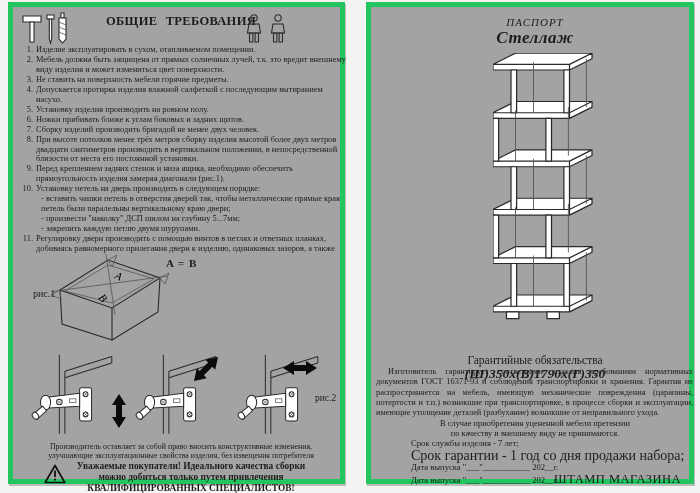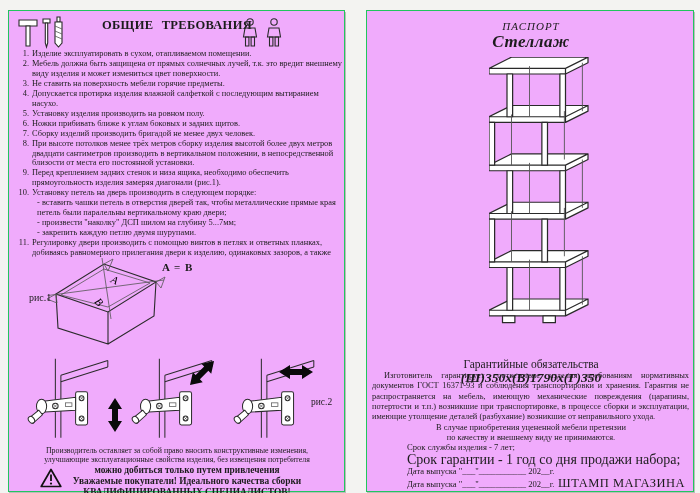--- a/index.html
+++ b/index.html
@@ -3,21 +3,21 @@
 <meta charset="utf-8">
 <style>
   html,body{margin:0;padding:0;}
   body{
     width:700px;height:493px;position:relative;
     background:#f3f3f1;
     font-family:"Liberation Serif", serif;
     color:#1c1c1c;
     -webkit-font-smoothing:antialiased;
   }
-  .page{position:absolute;top:10px;height:482px;background:#f0abfc;border:1px solid #22c55e;box-sizing:border-box;box-shadow:1px 2px 0 rgba(120,120,118,.45);}
+  .page{position:absolute;top:2px;height:482px;background:#a3a3a3;border:5px solid #22c55e;box-sizing:border-box;box-shadow:1px 2px 0 rgba(120,120,118,.45);}
   #left-page{left:8px;width:337px;}
   #right-page{left:366px;width:328px;}
   .abs{position:absolute;}
 
   
   .gen-title{top:7px;left:20px;width:296px;text-align:center;font-weight:bold;font-size:12.5px;word-spacing:5px;letter-spacing:.3px;}
   .req-list{top:38px;left:4px;width:330px;height:210px;overflow:hidden;font-size:8.4px;line-height:9.95px;}
   .li{display:flex;}
   .li .num{flex:0 0 16px;text-align:right;padding-right:3px;}
   .li .body{flex:1;}
@@ -179,22 +179,22 @@
   <div class="abs fig2-label">рис.2</div>
 
   <div class="abs mfr-note">Производитель оставляет за собой право вносить конструктивные изменения, улучшающие эксплуатационные свойства изделия, без извещения потребителя</div>
 
   <svg class="abs" style="left:31px;top:457px" width="22" height="20" viewBox="0 0 22 20">
     <path d="M11,1.5 L20.8,18.5 H1.2 Z" fill="none" stroke="#111" stroke-width="1.7" stroke-linejoin="round"></path>
     <rect x="10.1" y="6.5" width="1.8" height="6.5" fill="#111"></rect>
     <circle cx="11" cy="15.6" r="1.1" fill="#111"></circle>
   </svg>
   <div class="abs warn-text">
+    <div>Уважаемые покупатели! Идеального качества сборки</div>
     <div>можно добиться только путем привлечения</div>
-    <div>Уважаемые покупатели! Идеального качества сборки</div>
     <div>КВАЛИФИЦИРОВАННЫХ СПЕЦИАЛИСТОВ!</div>
   </div>
 </div>
 
 <div class="page" id="right-page">
   <div class="abs pass-title">ПАСПОРТ</div>
   <div class="abs product-name">Стеллаж</div>
 
   <svg class="abs" style="left:122px;top:46px" width="108" height="268" viewBox="0 0 96 238">
     <g class="wfill" stroke-linejoin="round">

